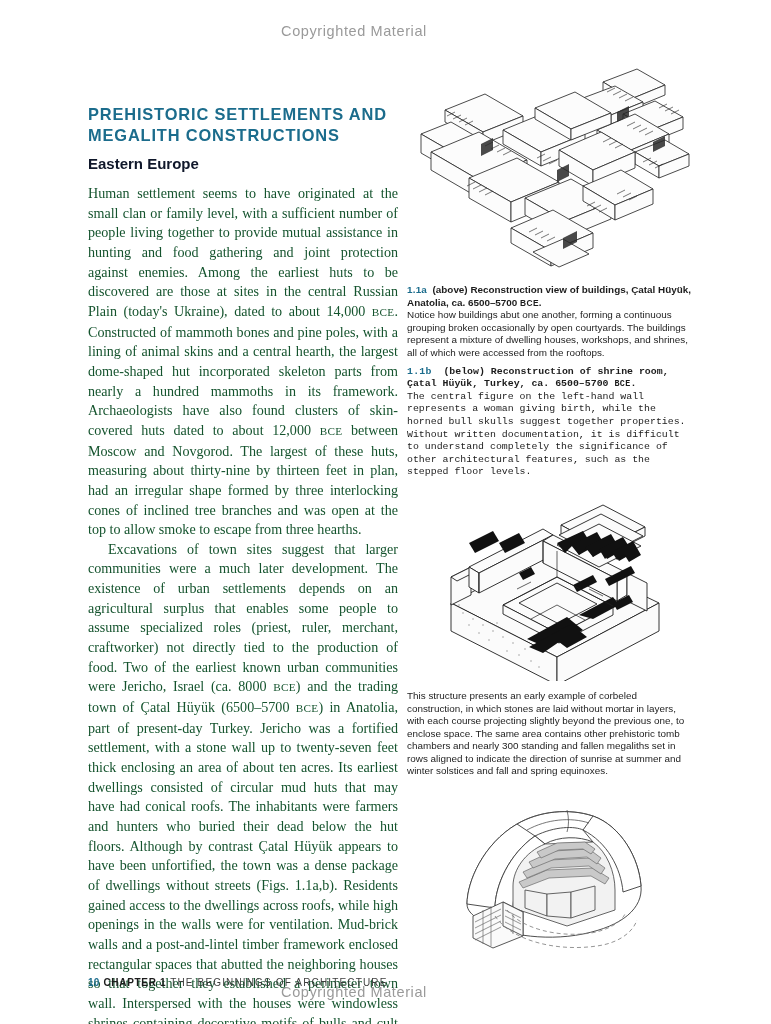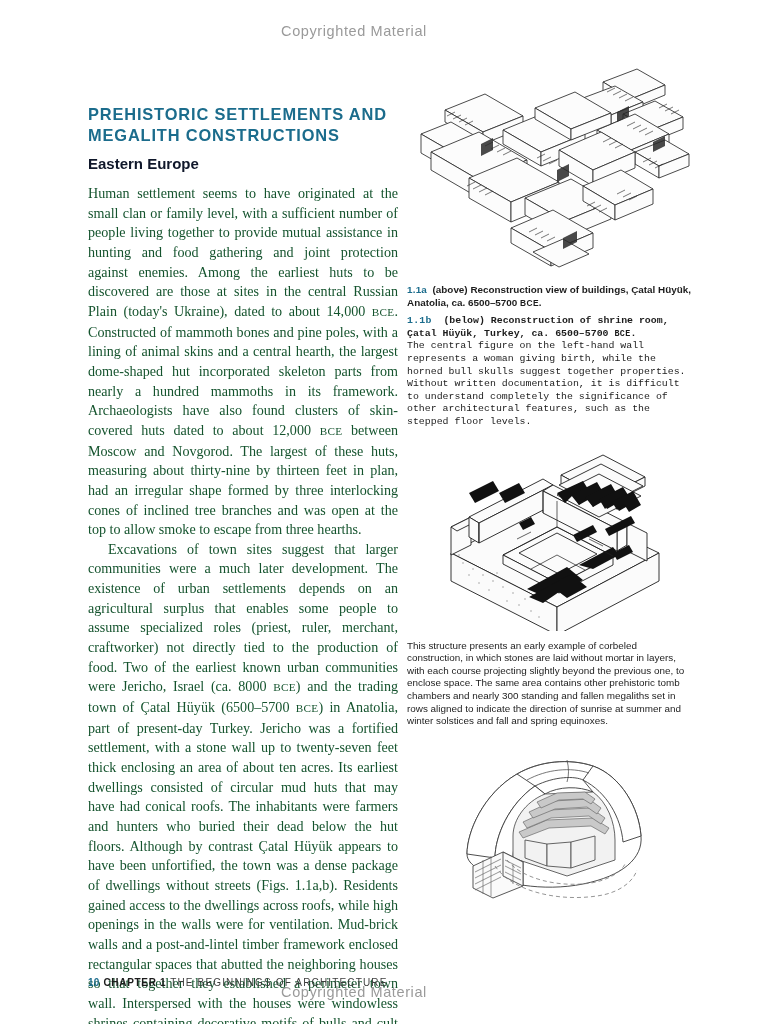--- a/index.html
+++ b/index.html
@@ -226,20 +226,21 @@
         <path d="M74 98 L86 92 L86 104 L74 110 Z"></path>
         <path d="M150 124 L162 118 L162 130 L150 136 Z"></path>
         <path d="M210 66 L222 60 L222 70 L210 76 Z"></path>
         <path d="M246 96 L258 90 L258 100 L246 106 Z"></path>
         <path d="M156 192 L170 185 L170 196 L156 203 Z"></path>
       </g>
     </svg>
 
     <div class="caption cap-block-1">
       <span class="cap-head"><span class="cap-num">1.1a</span>&nbsp;&nbsp;<span>(above)</span> <span>Reconstruction view of buildings, Çatal Hüyük, Anatolia, ca. 6500–5700 </span><span class="cap-sc">BCE</span><span>.</span></span>
+      <span class="cap-body">Notice how buildings abut one another, forming a continuous grouping broken occasionally by open courtyards. The buildings represent a mixture of dwelling houses, workshops, and shrines, all of which were accessed from the rooftops.</span>
     </div>
 
     <div class="caption cap-block-2">
       <span class="cap-head"><span class="cap-num">1.1b</span>&nbsp;&nbsp;<span>(below)</span> <span>Reconstruction of shrine room, Çatal Hüyük, Turkey, ca. 6500–5700 </span><span class="cap-sc">BCE</span><span>.</span></span>
       <span class="cap-body">The central figure on the left-hand wall represents a woman giving birth, while the horned bull skulls suggest together properties. Without written documentation, it is difficult to understand completely the significance of other architectural features, such as the stepped floor levels.</span>
     </div>
 
     <svg class="figure-art" viewBox="0 0 288 196" style="margin-top:6px;">
       <g fill="#fbfbfb" stroke="#1f1f1f" stroke-width="0.9" stroke-linejoin="round">
 

